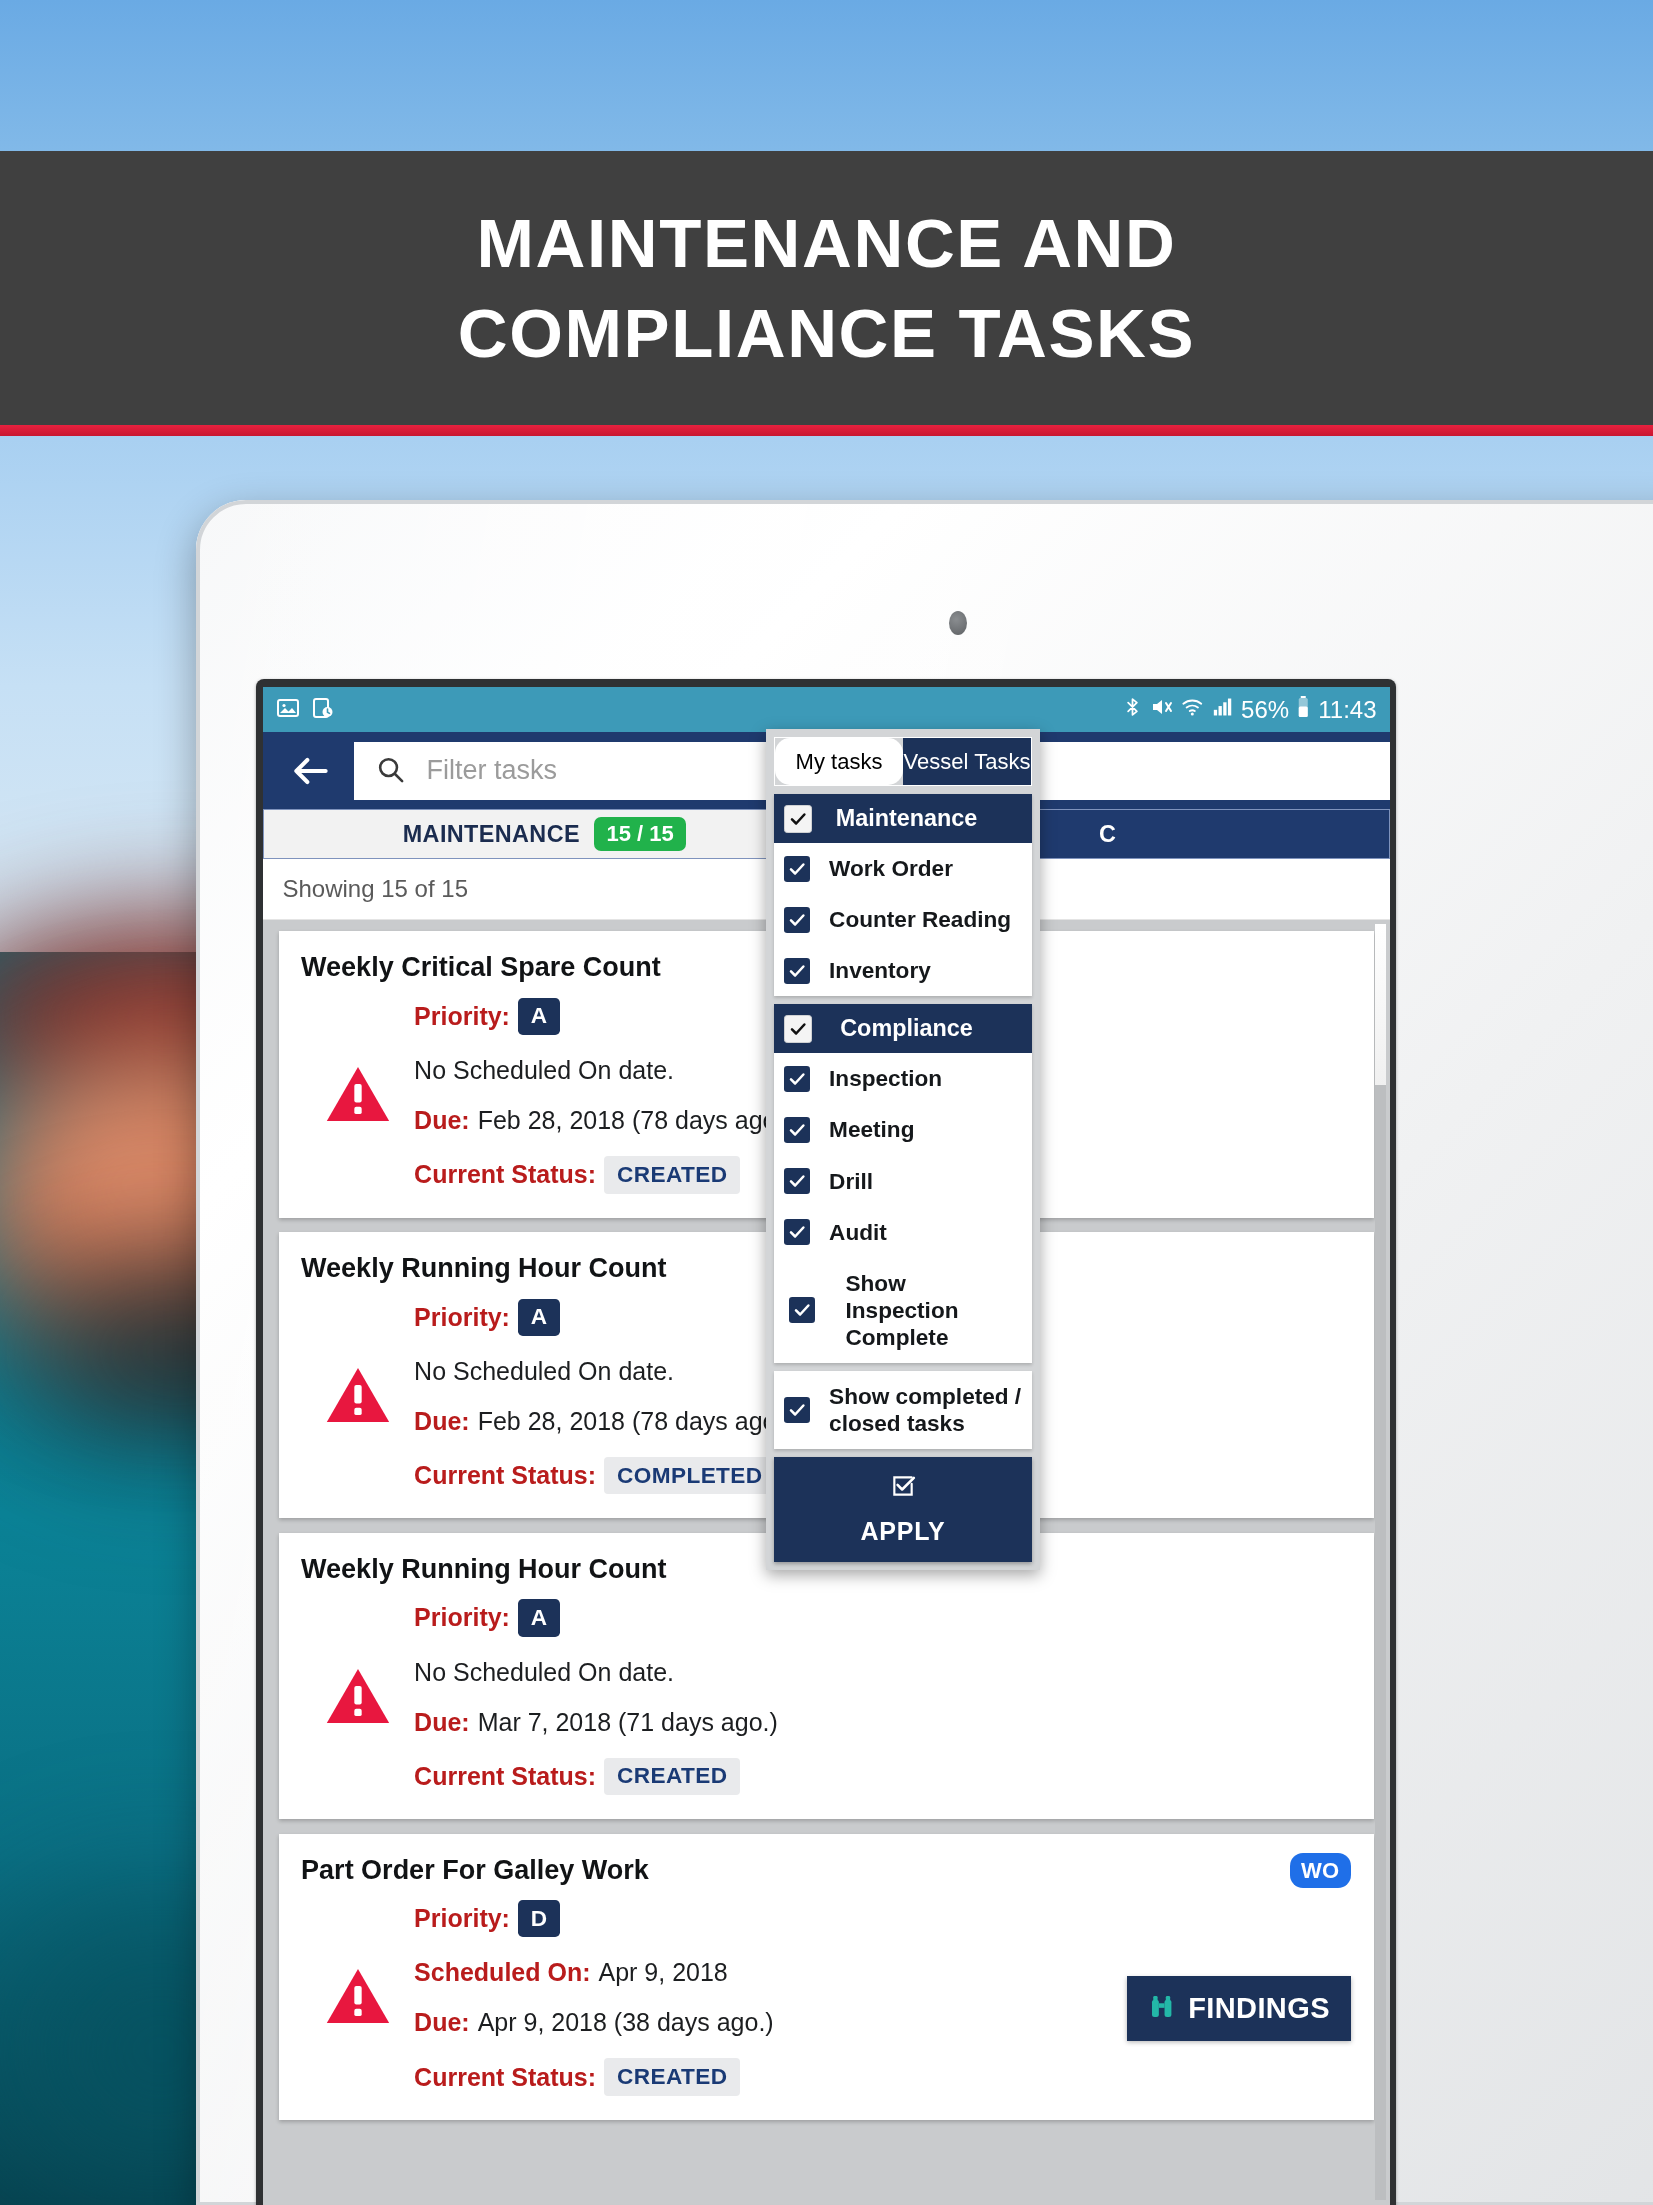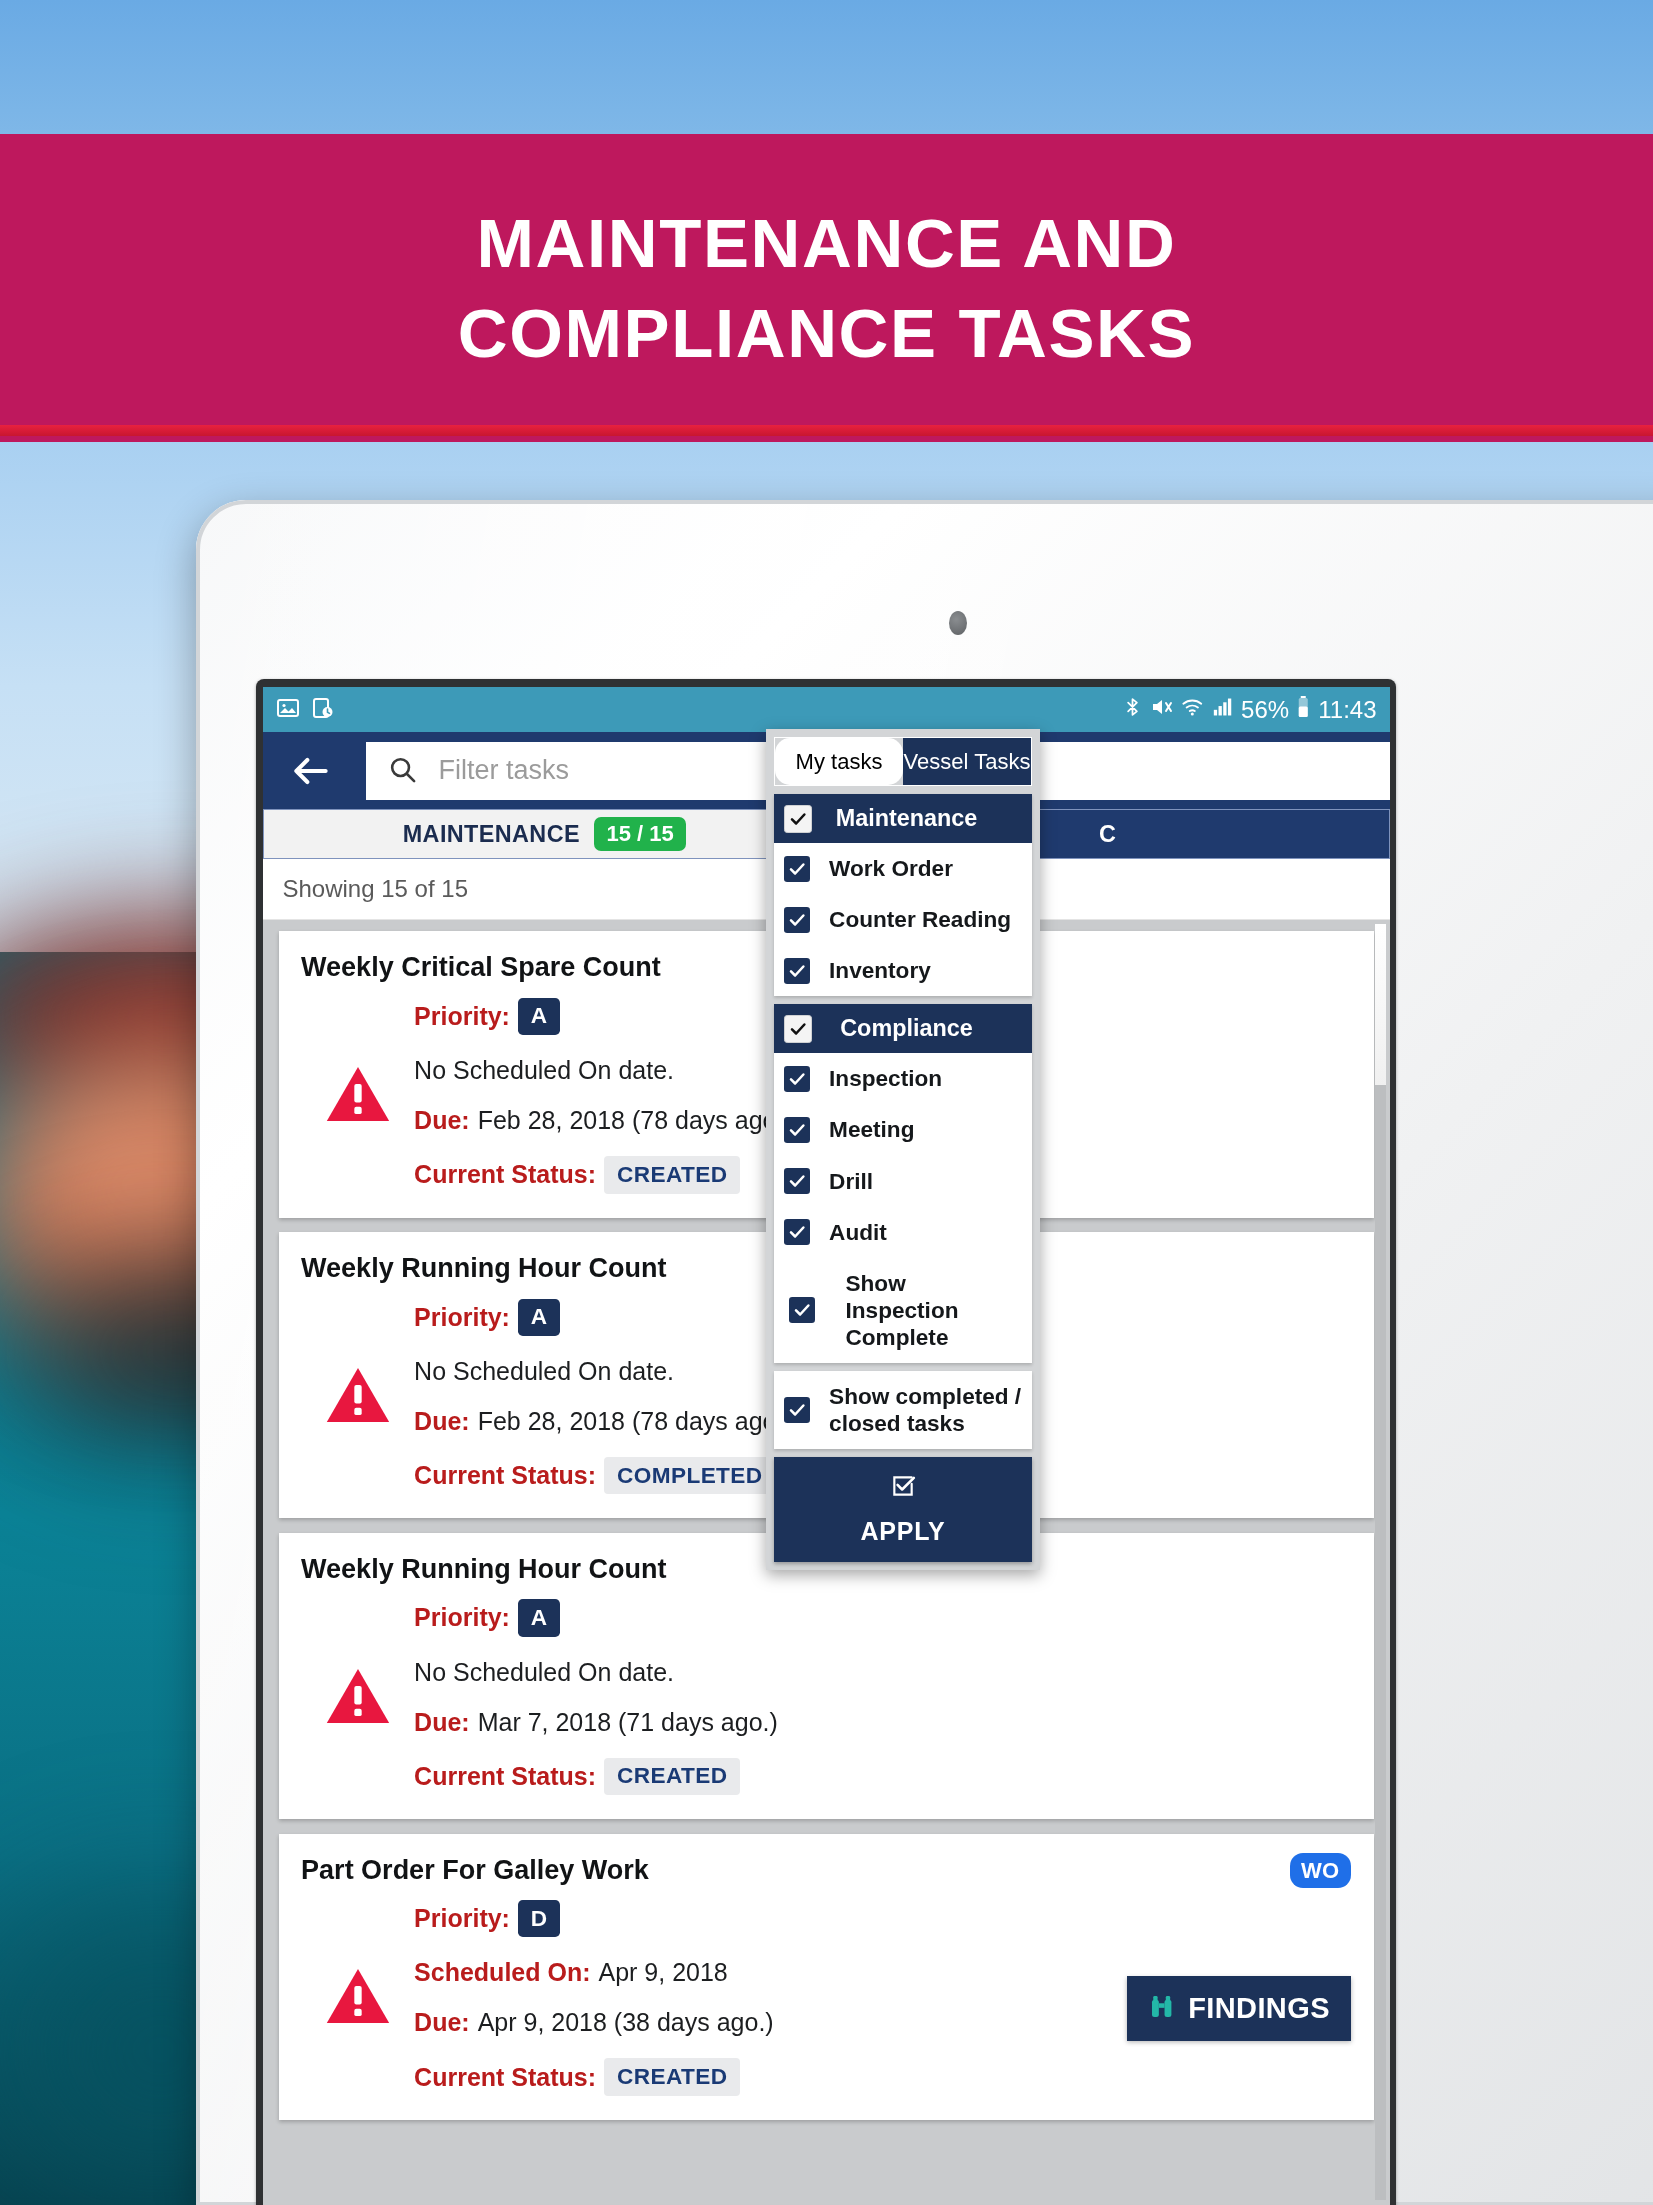--- a/index.html
+++ b/index.html
@@ -27,21 +27,21 @@
   #bg .b-right-dark{right:-97px;top:1017px;width:565px;height:500px;
     background:radial-gradient(ellipse at 50% 45%,#0c1117 0%,#141b22 45%,rgba(16,22,28,0) 82%);}
   #bg .b-right-person{right:-32px;top:1308px;width:420px;height:565px;
     background:radial-gradient(ellipse at 50% 40%,#d39c78 0%,#8a5d45 40%,#2a2420 72%,rgba(25,22,20,0) 100%);}
   #bg .b-right-orange{right:24px;top:920px;width:266px;height:161px;
     background:radial-gradient(ellipse at 50% 50%,#e7724a 0%,rgba(190,90,55,0) 75%);}
   #bg .b-bot-left{left:-81px;top:1840px;width:484px;height:420px;
     background:radial-gradient(ellipse at 50% 50%,#06515f 0%,rgba(5,55,66,0) 78%);}
 
   
-  #banner{position:absolute;left:0;top:134px;width:100%;height:308px;background:#be185d;}
+  #banner{position:absolute;left:0;top:151px;width:100%;height:274px;background:#404040;}
   #banner-inner{position:absolute;left:0;top:0;width:100%;height:100%;
     display:flex;flex-direction:column;align-items:center;justify-content:center;}
   .banner-line{color:#ffffff;font-weight:bold;letter-spacing:1.6px;
     font-size:69px;line-height:1.0;text-align:center;font-family:"Liberation Sans", sans-serif;}
   .banner-line.l1{margin-bottom:21px;}
   #banner-rule{position:absolute;left:0;top:425px;width:100%;height:11.3px;
     background:linear-gradient(180deg,#e8213f 0%,#c8162f 100%);}
 
   
   #tablet{position:absolute;left:196px;top:500px;width:1476px;height:1706px;
@@ -70,21 +70,21 @@
   #statusbar{height:45px;background:#3d9ab8;display:flex;align-items:center;
     justify-content:space-between;padding:0 13px;box-sizing:border-box;color:#ffffff;}
   #statusbar .left{display:flex;align-items:center;gap:11.3px;}
   #statusbar .right{display:flex;align-items:center;gap:7.3px;font-size:24px;font-weight:500;}
   .sb-ico{display:block;}
 
   
   #appbar{height:77px;background:#1f3a6e;display:flex;align-items:center;padding:0 0 0 18px;box-sizing:border-box;}
   #back-arrow{width:60px;height:60px;display:flex;align-items:center;justify-content:center;flex:0 0 auto;}
   #searchbox{flex:1 1 auto;height:58px;background:#ffffff;display:flex;align-items:center;
-    margin-left:25px;margin-right:0;padding-left:21px;box-sizing:border-box;}
+    margin-left:13px;margin-right:0;padding-left:21px;box-sizing:border-box;}
   #search-ph{color:#9b9b9b;font-size:27px;margin-left:21px;}
 
   
   #tabs{height:50px;background:#1f3a6e;display:flex;align-items:stretch;}
   .tab{flex:1 1 50%;display:flex;align-items:center;justify-content:center;gap:14.5px;
     border:1.6px solid #7f93bd;box-sizing:border-box;}
   .tab.active{background:#f2f2f2;color:#1b2c4f;}
   .tab.inactive{background:#1f3a6e;color:#ffffff;}
   .tab-label{font-size:23.4px;font-weight:bold;letter-spacing:0.4px;}
   .tab-count{background:#21b24b;color:#ffffff;font-size:22px;font-weight:bold;

